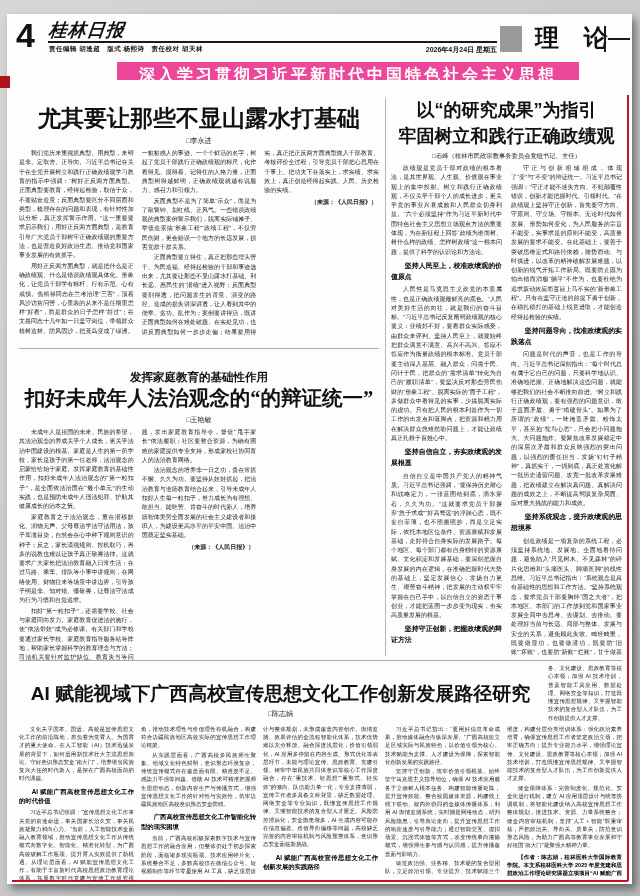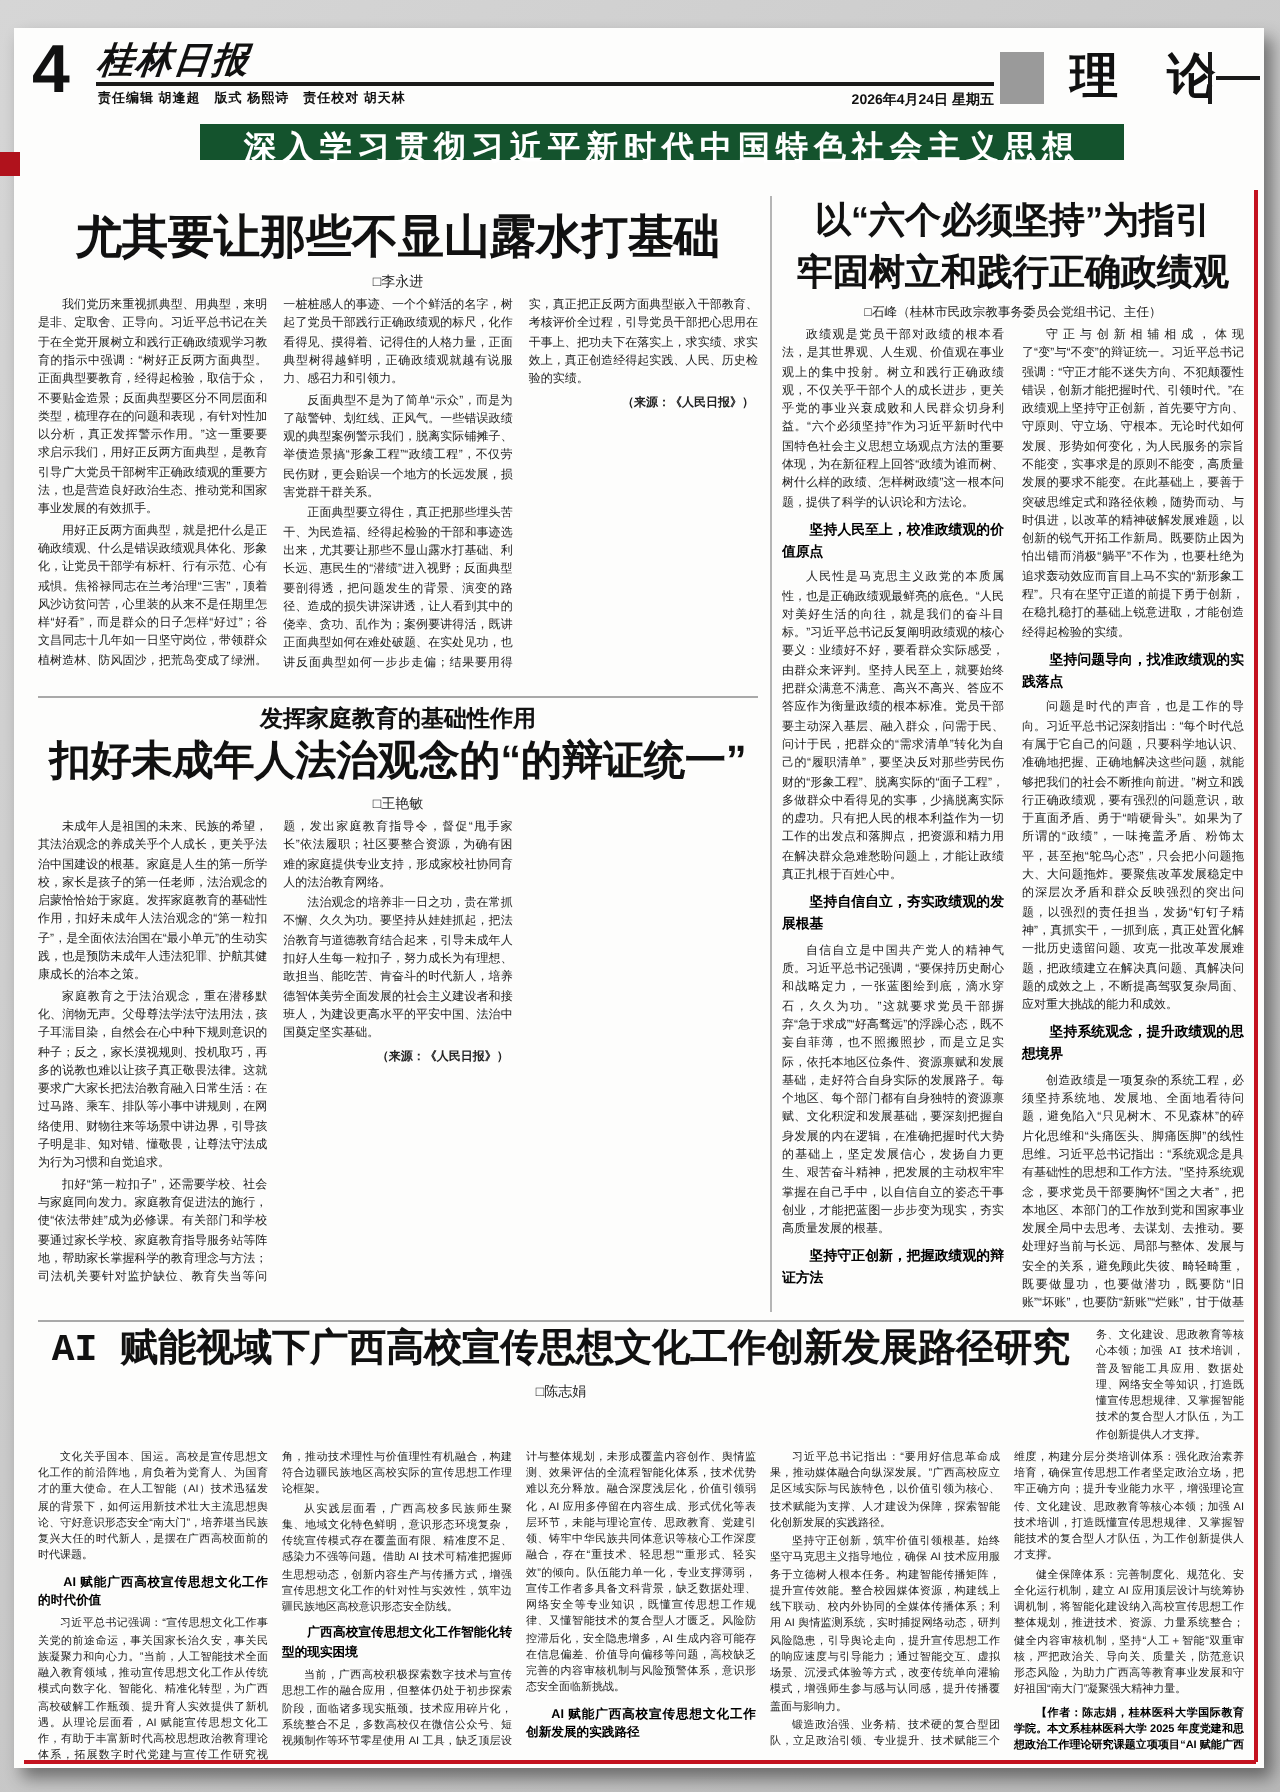--- a/index.html
+++ b/index.html
@@ -17,27 +17,27 @@
   .hdr-masthead{position:absolute;left:42px;top:4px;font-family:"DejaVu Serif","Liberation Serif",serif;
     font-style:italic;font-weight:700;font-size:18px;letter-spacing:1px;transform:skewX(-6deg);}
   .hdr-line{position:absolute;left:41px;top:27px;width:449px;height:1.5px;background:#1a1a1a;}
   .hdr-staff{position:absolute;left:42px;top:31px;font-size:6.5px;font-weight:700;letter-spacing:.5px;}
   .hdr-date{position:absolute;left:326px;top:31px;width:164px;text-align:right;font-size:7px;font-weight:700;}
   .hdr-block{position:absolute;left:493px;top:12px;width:22px;height:26px;background:#9a9a9a;}
   .hdr-section{position:absolute;left:528px;top:8px;font-size:24px;font-weight:800;letter-spacing:9px;white-space:nowrap;}
   .hdr-vline{position:absolute;left:597px;top:12px;width:1.5px;height:26px;background:#1a1a1a;}
   .hdr-tail{position:absolute;left:601px;top:24px;width:22px;height:1.5px;background:#1a1a1a;}
   
-  .banner{position:absolute;left:93px;top:48px;width:462px;height:18px;background:#14532d;
+  .banner{position:absolute;left:110px;top:48px;width:462px;height:18px;background:#ec4899;
     color:#fff;font-size:16px;font-weight:800;letter-spacing:3px;text-align:center;line-height:26px;}
   .red-stub{position:absolute;left:0;top:76px;width:10px;height:12px;background:#b0121c;}
   
   .art{position:absolute;}
   #art-left{left:12px;top:82px;width:360px;height:250px;}
-  #art-middle{left:12px;top:336px;width:360px;height:306px;}
+  #art-middle{left:12px;top:354px;width:360px;height:306px;font-family:Liberation Serif, serif;}
   #art-right{left:384px;top:82px;width:231px;height:562px;}
   #art-bottom{left:12px;top:650px;width:603px;height:216px;}
   .div-h{position:absolute;background:#a9a9a9;height:1px;}
   #div1{left:12px;top:334px;width:360px;}
   #div2{left:12px;top:646px;width:603px;}
   .div-v{position:absolute;background:#b5b5b5;width:1px;}
   #div3{left:378px;top:84px;height:558px;}
   .red-v{position:absolute;left:620px;top:81px;width:1.5px;height:786px;background:#c41320;}
   .red-b{position:absolute;left:5px;top:866px;width:616px;height:1.5px;background:#c41320;}
   
@@ -53,21 +53,21 @@
   .cols{column-fill:auto;overflow:hidden;text-align:justify;color:#222;}
   #left-body{column-count:3;column-gap:8px;height:195px;font-size:6px;line-height:1.55;}
   #middle-body{column-count:3;column-gap:8px;height:236px;font-size:6px;line-height:1.55;}
   #right-body{column-count:2;column-gap:9px;height:498px;font-size:6px;line-height:1.55;}
   #bottom-body{column-count:5;column-gap:7px;height:158px;font-size:5.5px;line-height:1.5;margin-top:3px;}
   .t-p{margin:0 0 1px;text-indent:2em;}
   .t-h{font-weight:800;margin:4px 0 3px;text-indent:2em;font-size:1.15em;color:#000;}
   .t-src{font-weight:800;text-align:right;margin:2px 2px 0 0;text-indent:0;}
   .t-note{font-weight:800;margin-top:3px;text-indent:2em;color:#000;}
   
-  .bottom-head{display:flex;align-items:flex-start;font-family:Liberation Mono, monospace;}
+  .bottom-head{display:flex;align-items:flex-end;}
   .bottom-head .tw{flex:1;}
   .side-text{width:74px;margin-left:6px;font-size:5.5px;line-height:1.5;text-align:justify;color:#222;}
 </style>
 </head>
 <body>
 
 <div id="page">
 
   <div class="hdr-num">4</div>
   <div class="hdr-masthead">桂林日报</div>
@@ -106,21 +106,21 @@
     <div class="cols" id="middle-body">
         <p class="t-p">未成年人是祖国的未来、民族的希望，其法治观念的养成关乎个人成长，更关乎法治中国建设的根基。家庭是人生的第一所学校，家长是孩子的第一任老师，法治观念的启蒙恰恰始于家庭。发挥家庭教育的基础性作用，扣好未成年人法治观念的“第一粒扣子”，是全面依法治国在“最小单元”的生动实践，也是预防未成年人违法犯罪、护航其健康成长的治本之策。</p>
         <p class="t-p">家庭教育之于法治观念，重在潜移默化、润物无声。父母尊法学法守法用法，孩子耳濡目染，自然会在心中种下规则意识的种子；反之，家长漠视规则、投机取巧，再多的说教也难以让孩子真正敬畏法律。这就要求广大家长把法治教育融入日常生活：在过马路、乘车、排队等小事中讲规则，在网络使用、财物往来等场景中讲边界，引导孩子明是非、知对错、懂敬畏，让尊法守法成为行为习惯和自觉追求。</p>
         <p class="t-p">扣好“第一粒扣子”，还需要学校、社会与家庭同向发力。家庭教育促进法的施行，使“依法带娃”成为必修课。有关部门和学校要通过家长学校、家庭教育指导服务站等阵地，帮助家长掌握科学的教育理念与方法；司法机关要针对监护缺位、教育失当等问题，发出家庭教育指导令，督促“甩手家长”依法履职；社区要整合资源，为确有困难的家庭提供专业支持，形成家校社协同育人的法治教育网络。</p>
         <p class="t-p">法治观念的培养非一日之功，贵在常抓不懈、久久为功。要坚持从娃娃抓起，把法治教育与道德教育结合起来，引导未成年人扣好人生每一粒扣子，努力成长为有理想、敢担当、能吃苦、肯奋斗的时代新人，培养德智体美劳全面发展的社会主义建设者和接班人，为建设更高水平的平安中国、法治中国奠定坚实基础。</p>
         <p class="t-src">（来源：《人民日报》）</p>
       </div>
   </div>
 
   <div class="art" id="art-right">
-    <h2 class="title">以“六个必须坚持”为指引</h2>
+    <h2 class="title">以“的研究成果”为指引</h2>
     <h2 class="title">牢固树立和践行正确政绩观</h2>
     <div class="byline">□石峰（桂林市民政宗教事务委员会党组书记、主任）</div>
     <div class="cols" id="right-body">
         <p class="t-p">政绩观是党员干部对政绩的根本看法，是其世界观、人生观、价值观在事业观上的集中投射。树立和践行正确政绩观，不仅关乎干部个人的成长进步，更关乎党的事业兴衰成败和人民群众切身利益。“六个必须坚持”作为习近平新时代中国特色社会主义思想立场观点方法的重要体现，为在新征程上回答“政绩为谁而树、树什么样的政绩、怎样树政绩”这一根本问题，提供了科学的认识论和方法论。</p>
         <div class="t-h">坚持人民至上，校准政绩观的价值原点</div>
         <p class="t-p">人民性是马克思主义政党的本质属性，也是正确政绩观最鲜亮的底色。“人民对美好生活的向往，就是我们的奋斗目标。”习近平总书记反复阐明政绩观的核心要义：业绩好不好，要看群众实际感受，由群众来评判。坚持人民至上，就要始终把群众满意不满意、高兴不高兴、答应不答应作为衡量政绩的根本标准。党员干部要主动深入基层、融入群众，问需于民、问计于民，把群众的“需求清单”转化为自己的“履职清单”，要坚决反对那些劳民伤财的“形象工程”、脱离实际的“面子工程”，多做群众中看得见的实事，少搞脱离实际的虚功。只有把人民的根本利益作为一切工作的出发点和落脚点，把资源和精力用在解决群众急难愁盼问题上，才能让政绩真正扎根于百姓心中。</p>
         <div class="t-h">坚持自信自立，夯实政绩观的发展根基</div>
         <p class="t-p">自信自立是中国共产党人的精神气质。习近平总书记强调，“要保持历史耐心和战略定力，一张蓝图绘到底，滴水穿石，久久为功。”这就要求党员干部摒弃“急于求成”“好高骛远”的浮躁心态，既不妄自菲薄，也不照搬照抄，而是立足实际，依托本地区位条件、资源禀赋和发展基础，走好符合自身实际的发展路子。每个地区、每个部门都有自身独特的资源禀赋、文化积淀和发展基础，要深刻把握自身发展的内在逻辑，在准确把握时代大势的基础上，坚定发展信心，发扬自力更生、艰苦奋斗精神，把发展的主动权牢牢掌握在自己手中，以自信自立的姿态干事创业，才能把蓝图一步步变为现实，夯实高质量发展的根基。</p>
         <div class="t-h">坚持守正创新，把握政绩观的辩证方法</div>
         <p class="t-p">守正与创新相辅相成，体现了“变”与“不变”的辩证统一。习近平总书记强调：“守正才能不迷失方向、不犯颠覆性错误，创新才能把握时代、引领时代。”在政绩观上坚持守正创新，首先要守方向、守原则、守立场、守根本。无论时代如何发展、形势如何变化，为人民服务的宗旨不能变，实事求是的原则不能变，高质量发展的要求不能变。在此基础上，要善于突破思维定式和路径依赖，随势而动、与时俱进，以改革的精神破解发展难题，以创新的锐气开拓工作新局。既要防止因为怕出错而消极“躺平”不作为，也要杜绝为追求轰动效应而盲目上马不实的“新形象工程”。只有在坚守正道的前提下勇于创新，在稳扎稳打的基础上锐意进取，才能创造经得起检验的实绩。</p>

